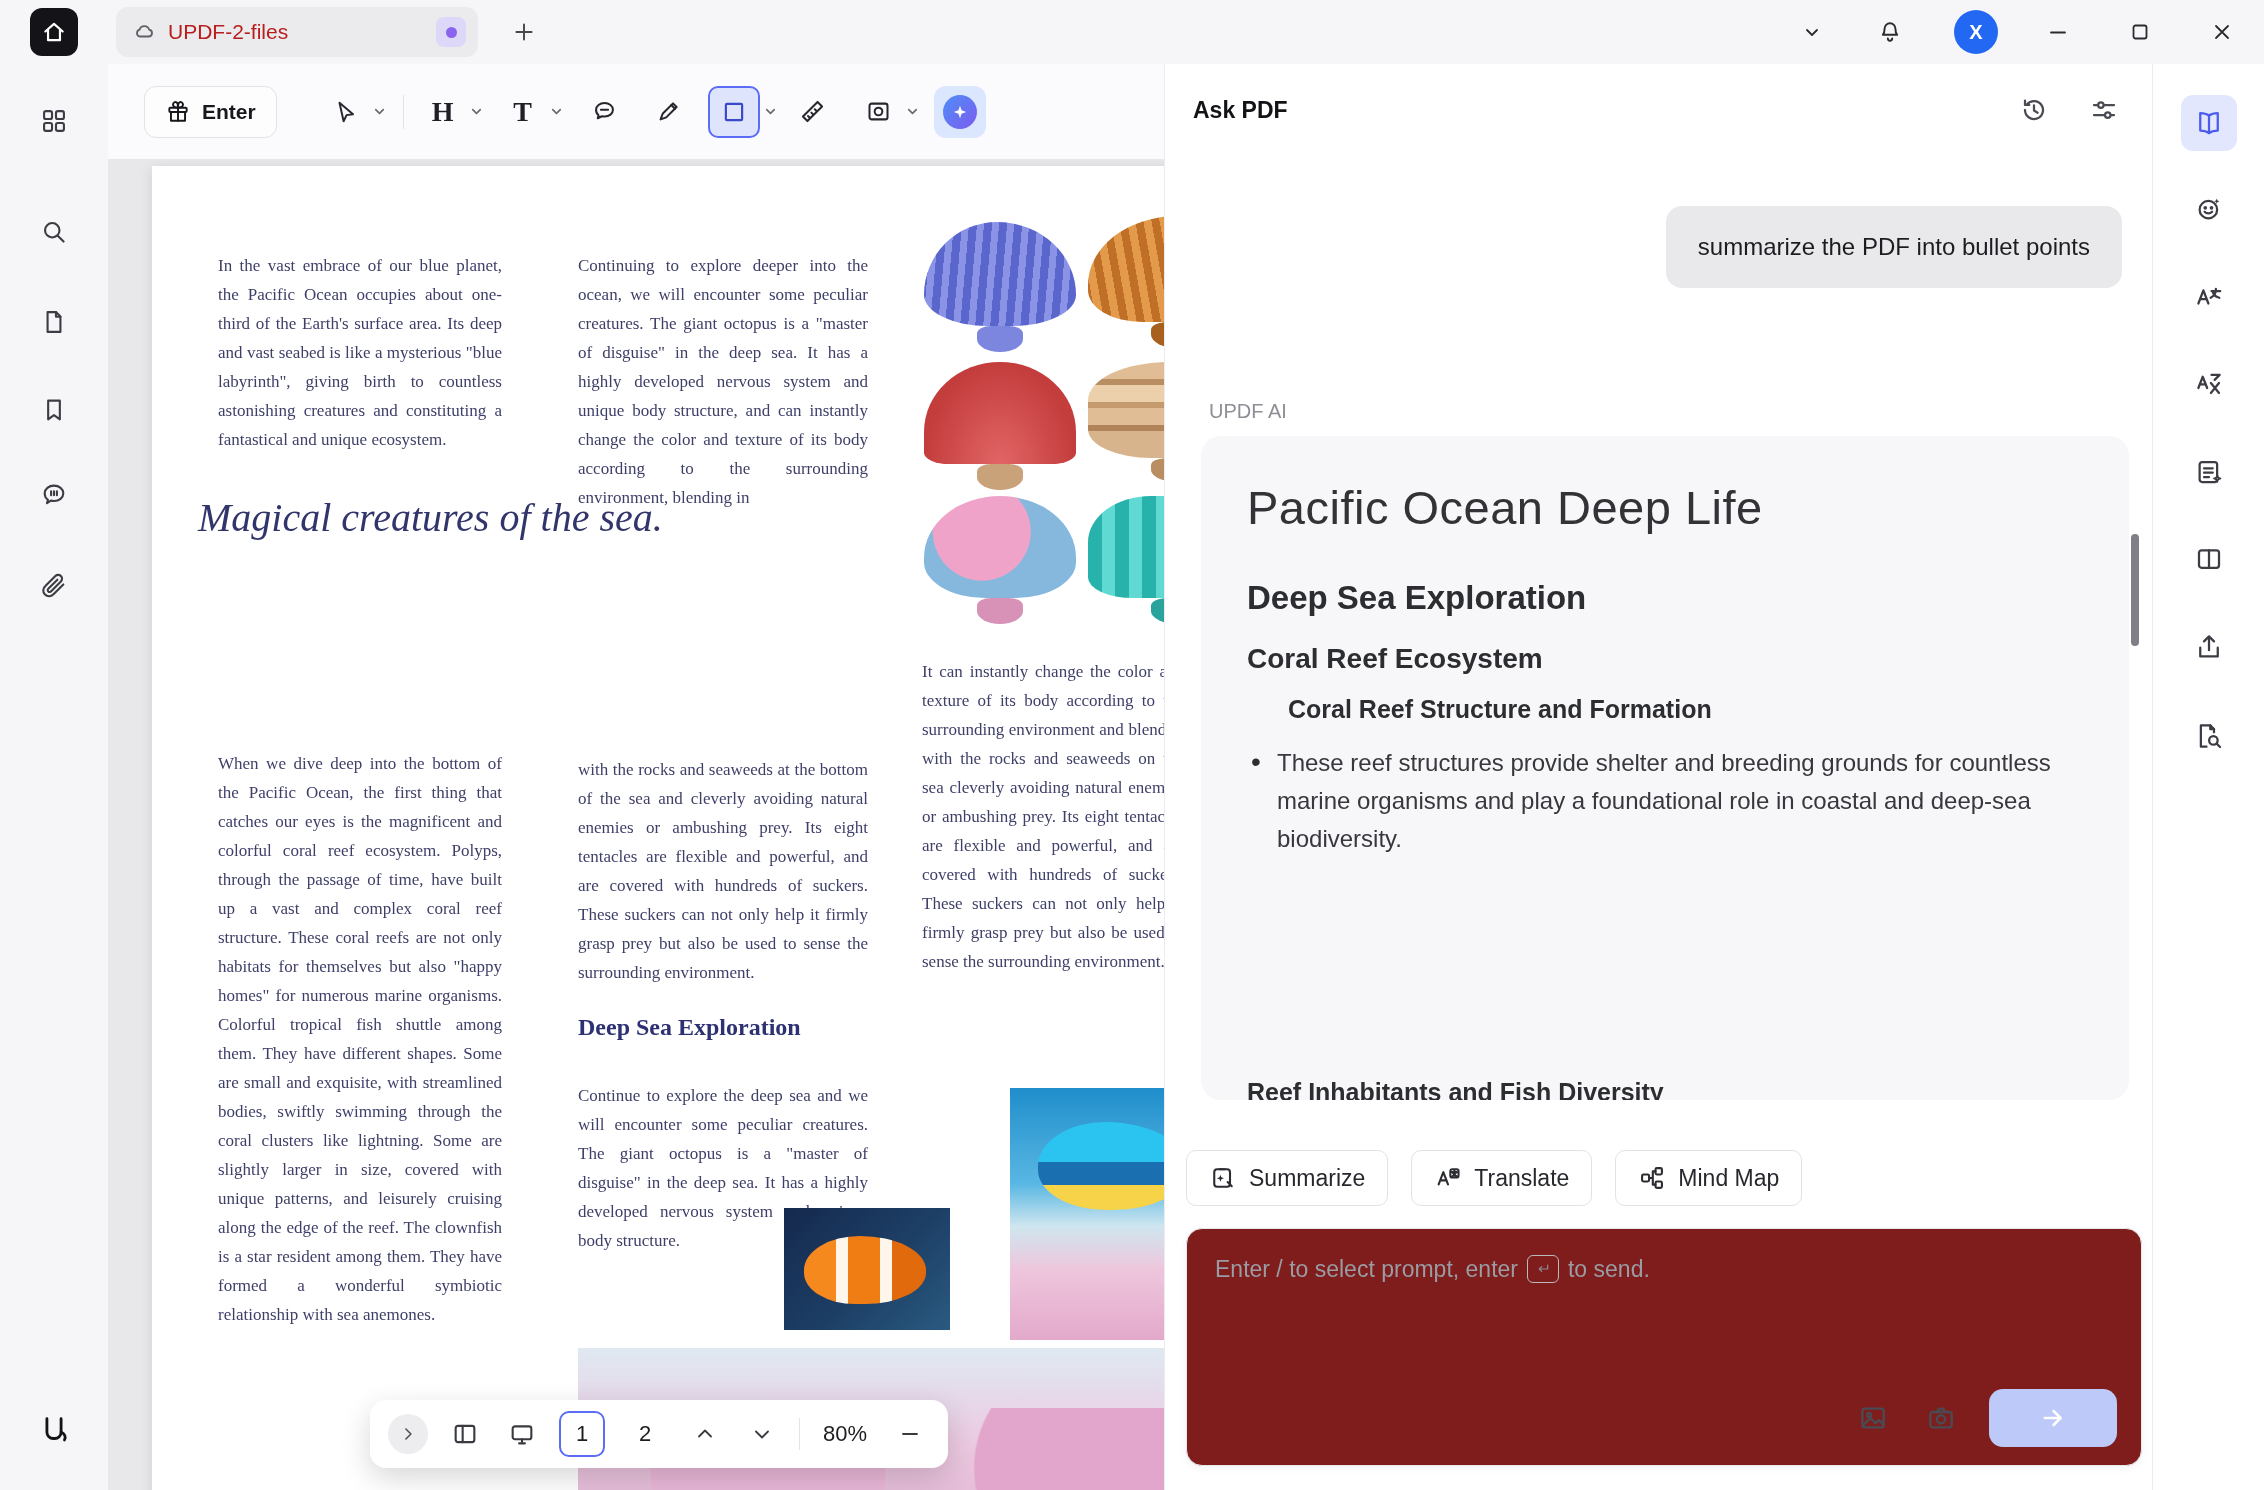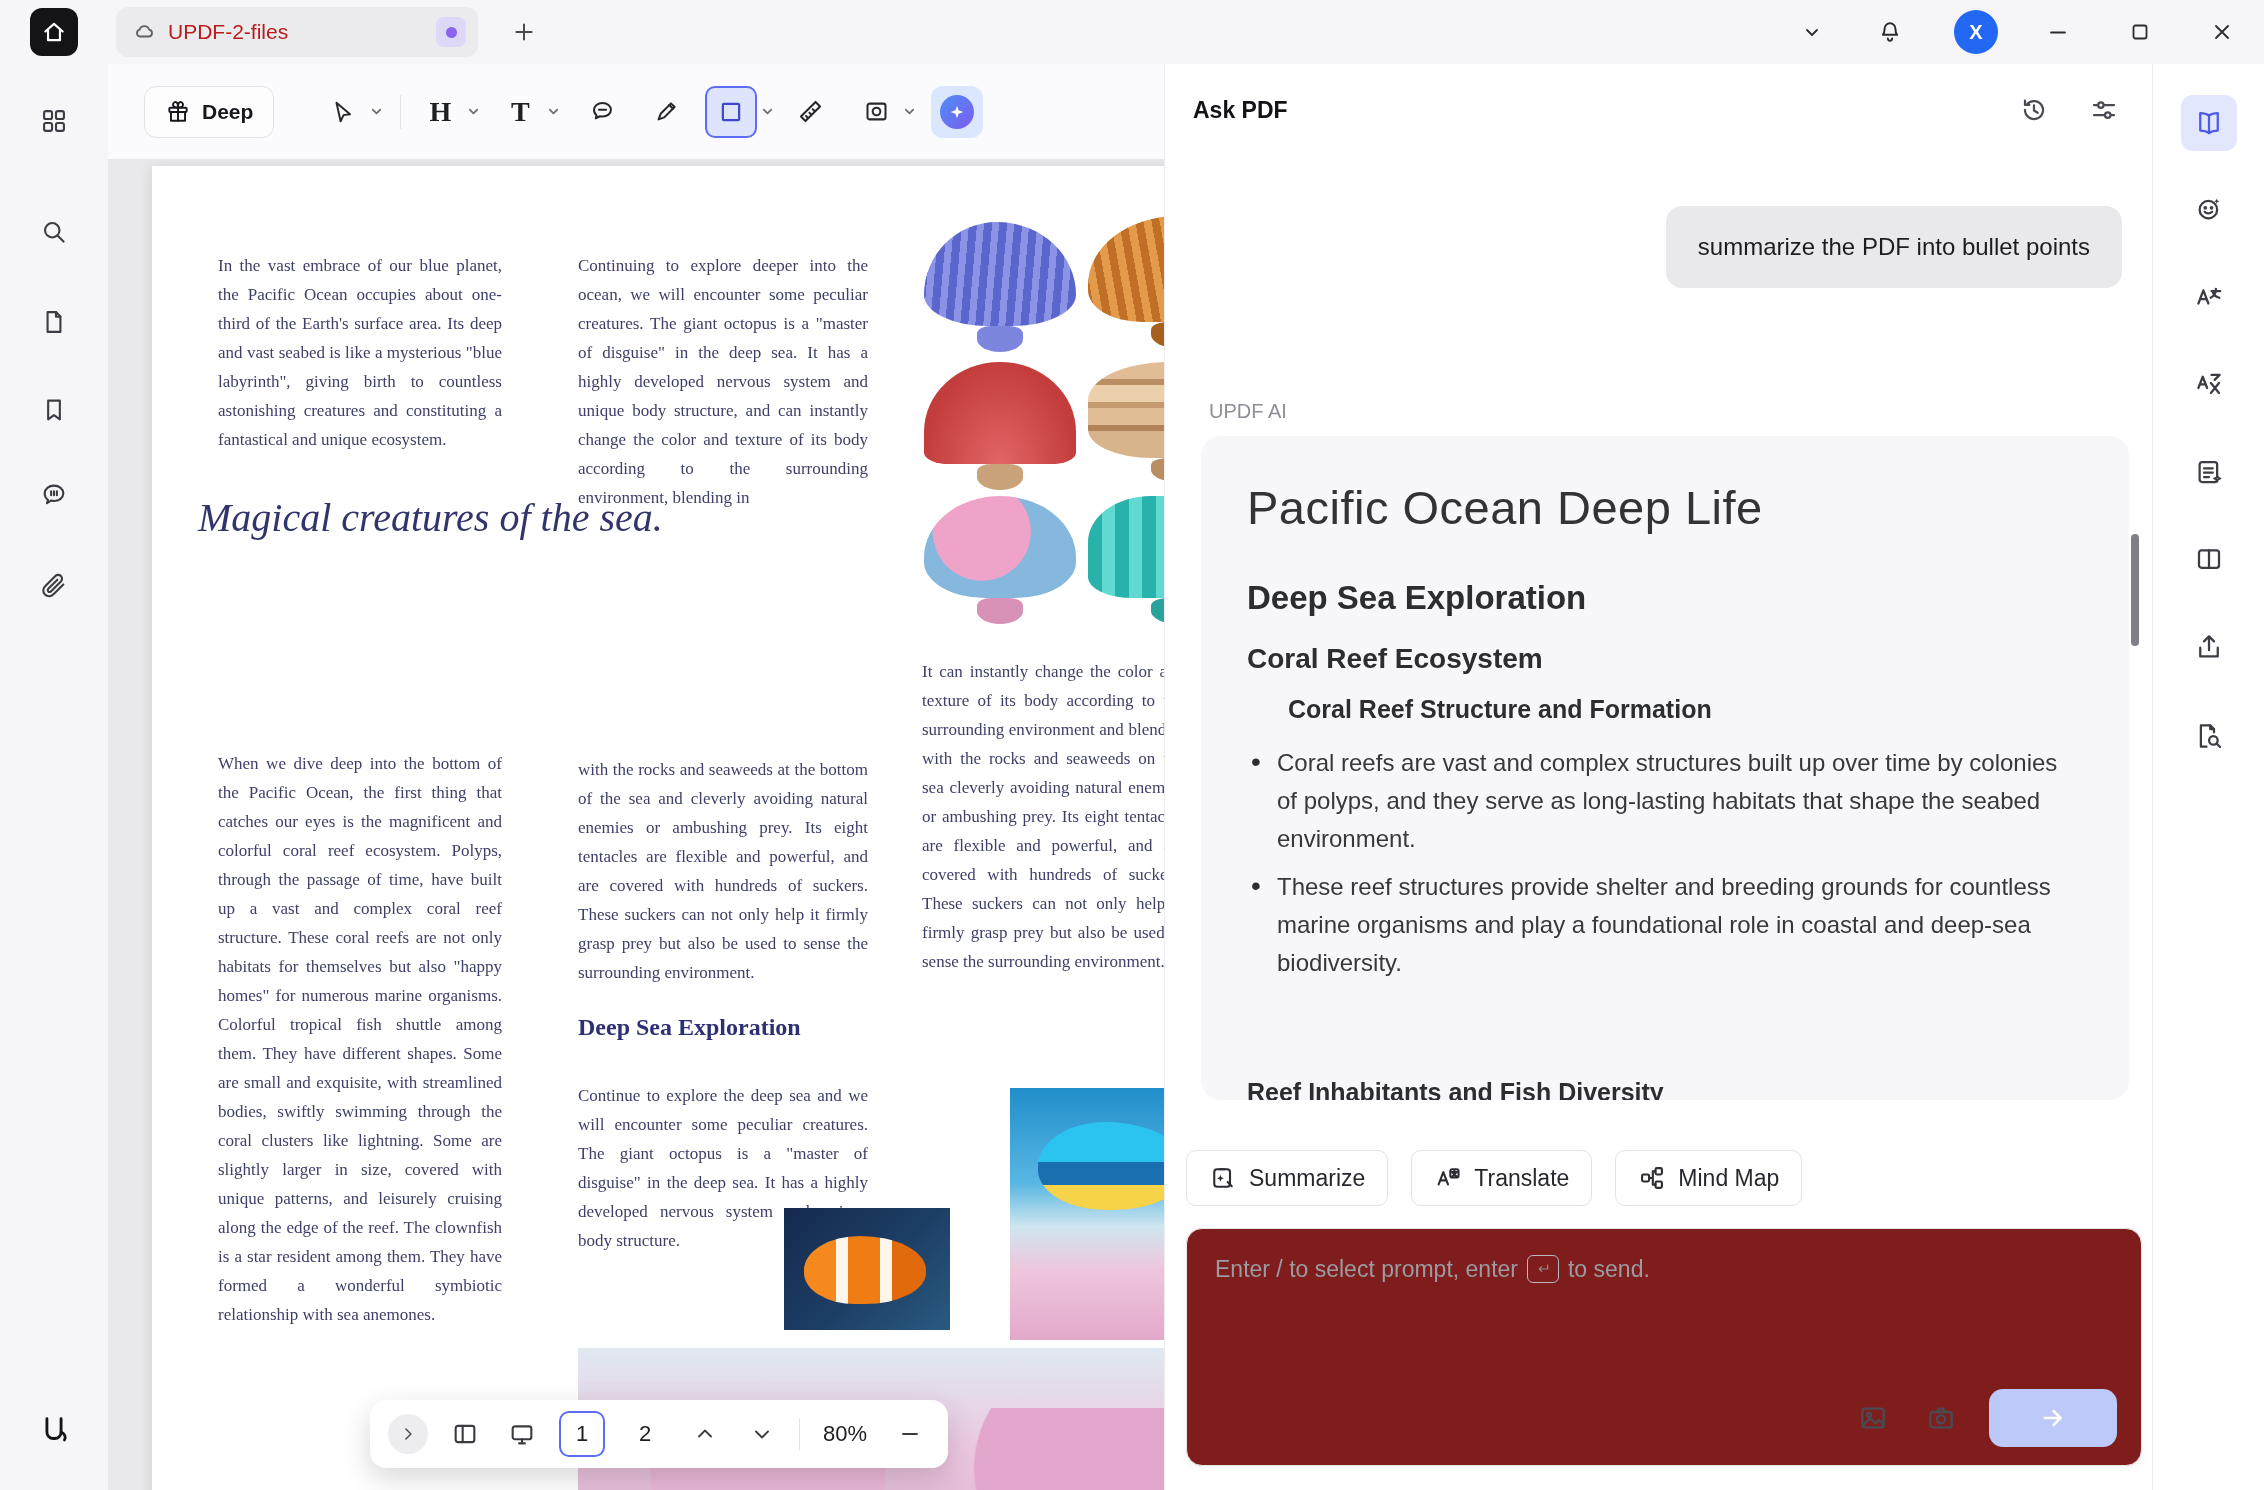--- a/index.html
+++ b/index.html
@@ -247,21 +247,21 @@
     <div class="pdf-toolbar">
       <button class="btn tools-pill">
         <span>
             <svg class="st" width="26" height="26" viewBox="0 0 24 24">
               <rect x="4" y="8" width="16" height="4" rx="1"></rect>
               <path d="M5.5 12v8h13v-8"></path>
               <path d="M12 8v12"></path>
               <path d="M12 8c-3 0-4.6-1.3-4.6-2.9S9.2 2.4 10.6 3.1 12 8 12 8zm0 0c3 0 4.6-1.3 4.6-2.9S14.8 2.4 13.4 3.1 12 8 12 8z"></path>
             </svg>
           </span>
-        <span>Deep</span>
+        <span>Enter</span>
       </button>
 
       <div class="tool-group" style="margin-left:46px">
         <button class="btn tool-btn">
             <span>
               <svg class="st" width="26" height="26" viewBox="0 0 24 24">
                 <path d="M6 3.5 18.5 14l-6 .9L9.8 20.5z"></path>
               </svg>
             </span>
           </button>
@@ -496,21 +496,20 @@
     <div class="user-bubble"><span>summarize the PDF into bullet points</span></div>
 
     <div class="ai-label">UPDF AI</div>
 
     <div class="ai-card">
       <div class="ai-title">Pacific Ocean Deep Life</div>
       <div class="ai-h2">Deep Sea Exploration</div>
       <div class="ai-h3">Coral Reef Ecosystem</div>
       <div class="ai-h4">Coral Reef Structure and Formation</div>
       <ul class="ai-ul">
-        <li><span>Coral reefs are vast and complex structures built up over time by colonies of polyps, and they serve as long-lasting habitats that shape the seabed environment.</span></li>
         <li><span>These reef structures provide shelter and breeding grounds for countless marine organisms and play a foundational role in coastal and deep-sea biodiversity.</span></li>
       </ul>
       <div class="ai-next">Reef Inhabitants and Fish Diversity</div>
     </div>
 
     <div class="ai-scrollbar"></div>
 
     <div class="chips">
       <button class="btn chip">
         <span class="ci">

